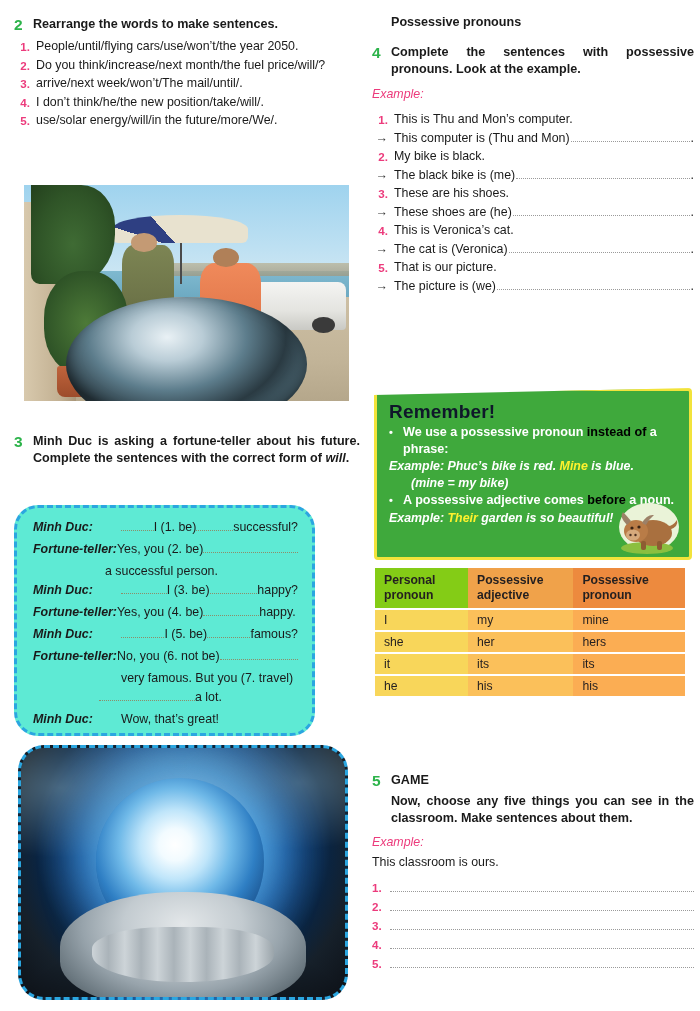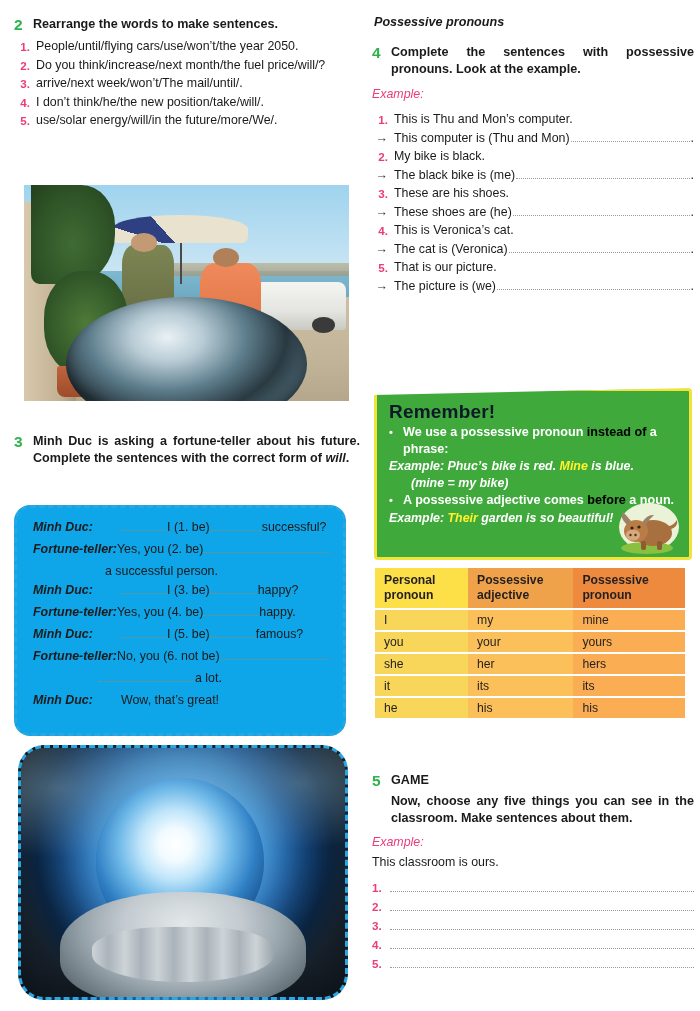--- a/index.html
+++ b/index.html
@@ -153,24 +153,24 @@
     border-radius: 50%;
     background:
       radial-gradient(ellipse at 42% 30%, #e9f1f5 0%, #b9ccd6 18%, #5d7d8c 40%,
         #2a3a42 60%, #4a6571 75%, #16222a 100%);
     box-shadow: inset 0 -6px 14px rgba(0,0,0,.5);
   }
 
   
   .yellow-box {
     position: absolute; left: 14px; top: 505px;
-    width: 332px; height: 231px;
-    background: #0ea5e9;
+    width: 301px; height: 231px;
+    background: #5eead4;
     border: 3px dashed #2BA6E0;
-    border-radius: 16px;
+    border-radius: 24px;
   }
   .dlg { position: absolute; left: 16px; top: 10px; right: 14px; }
   .dlg-row { display: flex; align-items: baseline; margin-bottom: 3px; }
   .dlg-who {
     font-style: italic; font-weight: bold; font-size: 12.4px;
     line-height: 19px; white-space: nowrap; flex: 0 0 auto;
   }
   .dlg-who.w1 { width: 88px; }
   .dlg-txt { font-size: 12.4px; line-height: 19px; flex: 1 1 auto; }
   .dlg-cont { padding-left: 72px; font-size: 12.4px; line-height: 19px; }
@@ -264,21 +264,21 @@
     font-size: 12.2px;
   }
   .ptable td, .ptable th {
     padding: 3px 9px; text-align: left; color: #231f20;
     border: 0; vertical-align: middle;
   }
   .ptable th { font-weight: bold; line-height: 14.5px; padding: 5px 9px 6px 9px; }
   .ptable .c1 { width: 30%; }
   .ptable .c2 { width: 34%; }
   .ptable .c3 { width: 36%; }
-  .ptable th.c1 { background: #fde047; }
+  .ptable th.c1 { background: #84cc16; }
   .ptable th.c2 { background: #F0A24A; }
   .ptable th.c3 { background: #ED8A3E; }
   .ptable td.c1 { background: #F8D65A; }
   .ptable td.c2 { background: #FBC05A; }
   .ptable td.c3 { background: #FBAD53; }
   .ptable tr td { height: 19px; }
 
   
   .game-body {
     font-weight: bold; font-size: 12.6px; line-height: 16.5px;
@@ -398,20 +398,21 @@
         <span class="dlg-txt" style="flex:0 0 auto"> I (5. be) </span>
         <span class="d-s" style="width:46px"></span>
         <span class="dlg-txt" style="flex:0 0 auto"> famous?</span>
       </div>
 
       <div class="dlg-row">
         <span class="dlg-who">Fortune-teller:</span>
         <span class="dlg-txt" style="flex:0 0 auto">No, you (6. not be) </span>
         <span class="d-s" style="flex:1 1 auto"></span>
       </div>
+      <div class="dlg-cont2">very famous. But you (7. travel)</div>
       <div class="dlg-row" style="padding-left:66px">
         <span class="d-s" style="width:96px"></span>
         <span class="dlg-txt" style="flex:0 0 auto"> a lot.</span>
       </div>
 
       <div class="dlg-row" style="margin-top:2px">
         <span class="dlg-who w1">Minh Duc:</span>
         <span class="dlg-txt" style="flex:0 0 auto">Wow, that’s great!</span>
       </div>
     </div>
@@ -419,21 +420,21 @@
 
   <div class="photo-ball">
     <div class="pb-trees"></div>
     <div class="pb-ball"></div>
     <div class="pb-hands"></div>
     <div class="pb-fingers"></div>
   </div>
 
   <div class="col-right">
 
-    <div class="section-label" style="position:absolute;left:2px;top:14px;font-style:italic;">Possessive pronouns</div>
+    <div class="section-label" style="position:absolute;left:19px;top:14px;">Possessive pronouns</div>
 
     <div style="position:absolute;left:0;top:44px;width:322px;">
       <div class="ex-head">
         <div class="ex-num">4</div>
         <div class="ex-title">Complete the sentences with possessive pronouns. Look at the example.</div>
       </div>
 
       <div class="ex-label-pink" style="margin-top:8px;">Example:</div>
 
       <div class="num-list" style="margin-top:8px;">
@@ -548,25 +549,20 @@
           <th class="c1">Personal pronoun</th>
           <th class="c2">Possessive adjective</th>
           <th class="c3">Possessive pronoun</th>
         </tr>
       </thead>
       <tbody>
         <tr>
           <td class="c1">I</td>
           <td class="c2">my</td>
           <td class="c3">mine</td>
-        </tr>
-        <tr>
-          <td class="c1">you</td>
-          <td class="c2">your</td>
-          <td class="c3">yours</td>
         </tr>
         <tr>
           <td class="c1">she</td>
           <td class="c2">her</td>
           <td class="c3">hers</td>
         </tr>
         <tr>
           <td class="c1">it</td>
           <td class="c2">its</td>
           <td class="c3">its</td>

